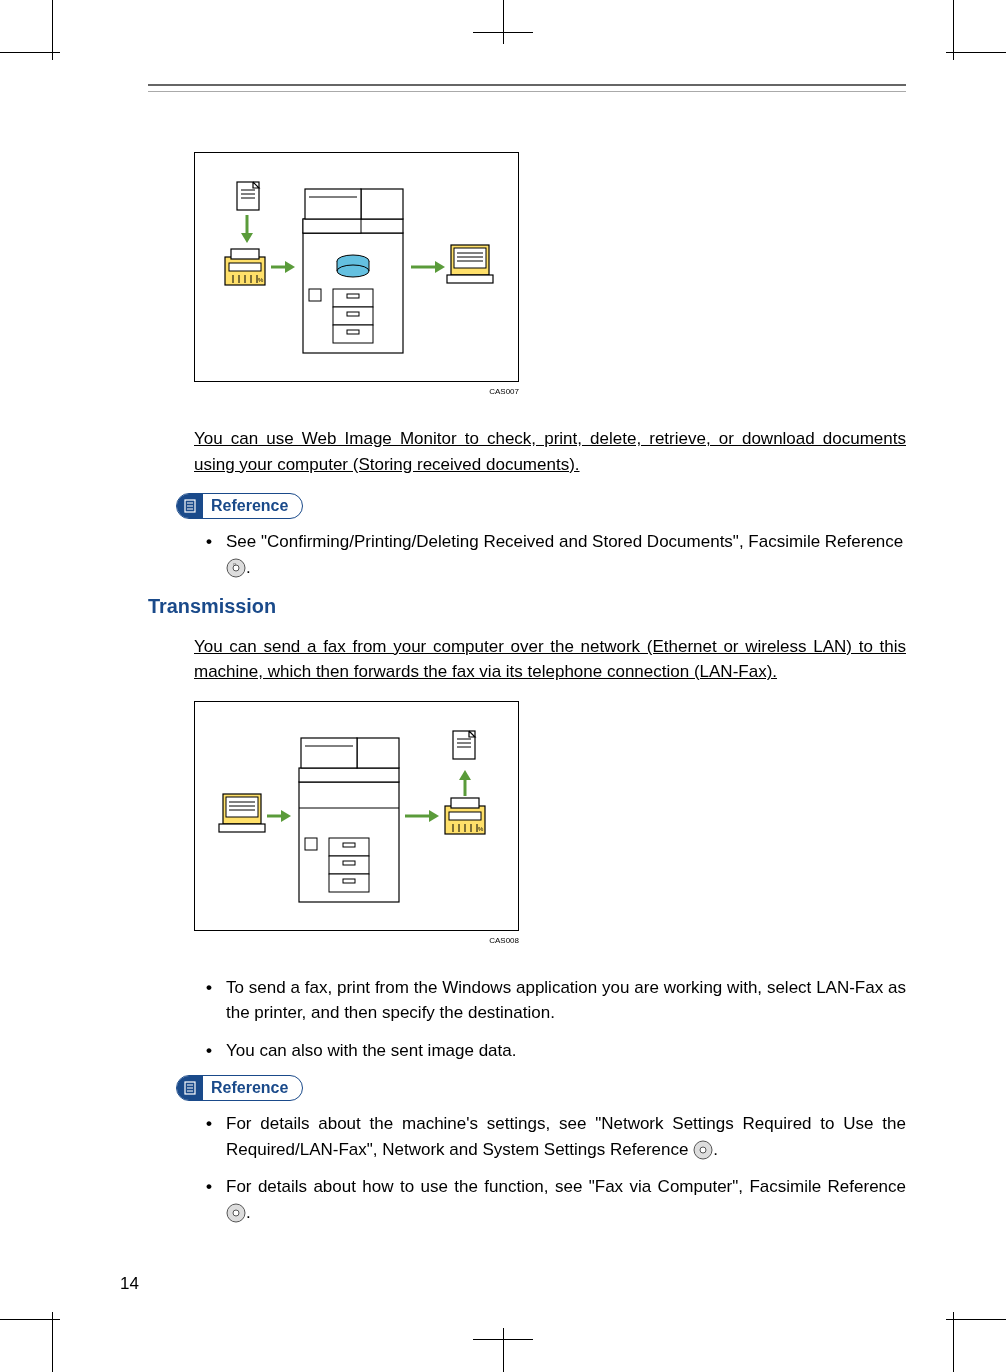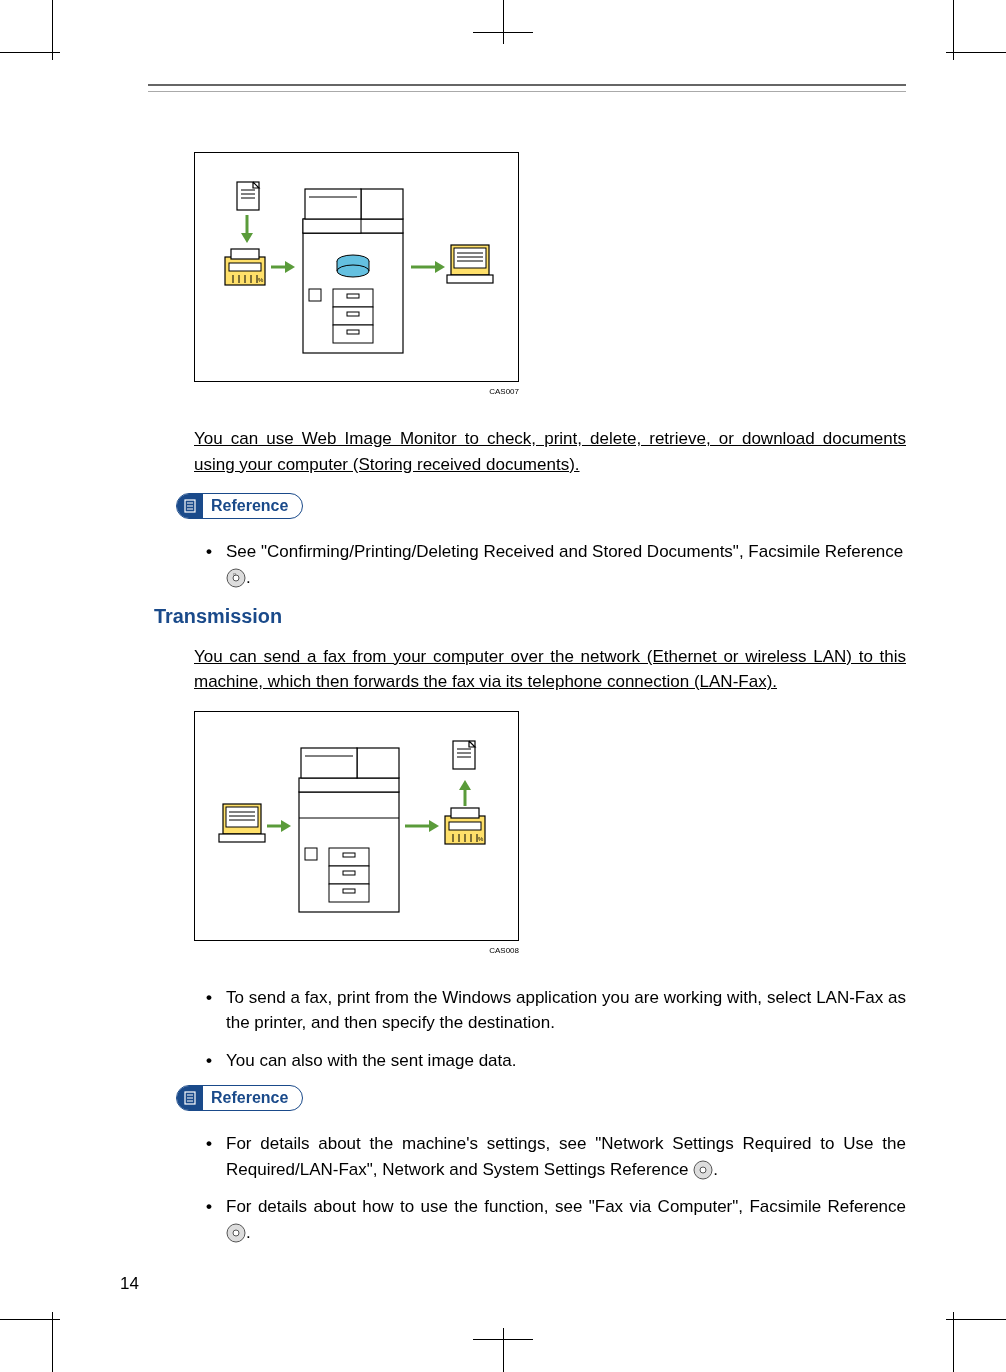--- a/index.html
+++ b/index.html
@@ -62,21 +62,21 @@
       margin-bottom: 16px;
       color: #000;
       text-align: justify;
       text-decoration: underline;
     }
     
     .reference-badge {
       display: inline-flex;
       align-items: flex-start;
       margin-left: 28px;
-      margin-bottom: 20px;
+      margin-bottom: 10px;
     }
     
     .reference-box {
       display: inline-flex;
       align-items: center;
       border: 1.5px solid #1a4a8a;
       border-radius: 14px;
       height: 26px;
       padding-right: 14px;
       overflow: hidden;
@@ -115,21 +115,21 @@
       font-weight: bold;
     }
     
     .bullet-text {
       flex: 1 1 auto;
     }
     
     .section-heading {
       color: #1a4a8a;
       font-weight: bold;
-      margin-left: 6px;
+      margin-left: 0;
       margin-bottom: 12px;
       margin-top: 8px;
     }
     
     .disc-icon {
       display: inline-block;
       width: 20px;
       height: 20px;
       vertical-align: middle;
     }

